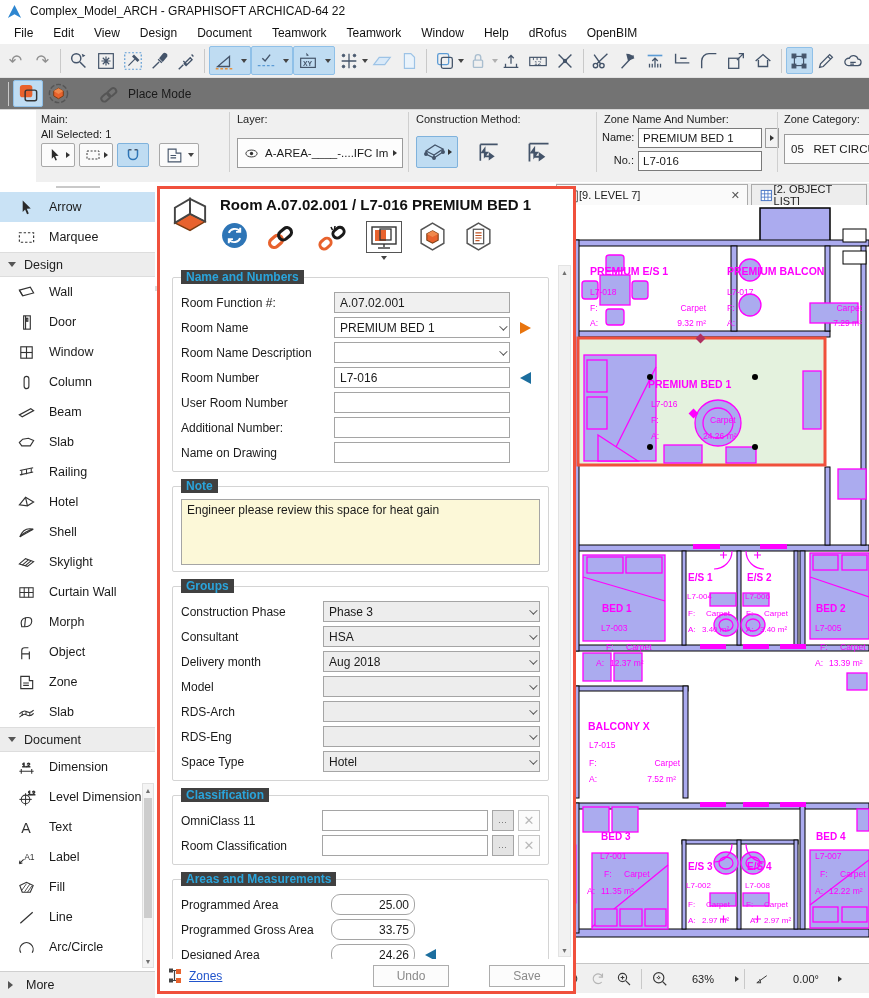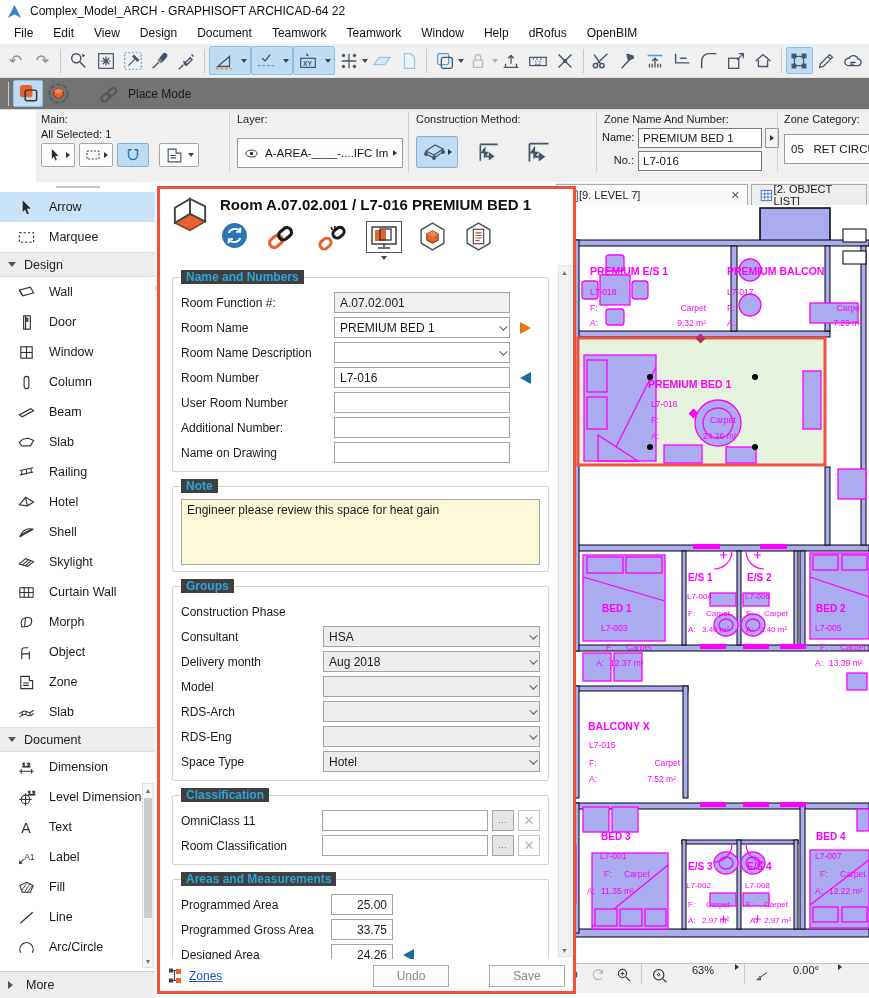--- a/index.html
+++ b/index.html
@@ -65,35 +65,35 @@
   .ctl { height:21px; border:1px solid #A5A5A5; background:#fff; font-size:12px; display:flex; align-items:center; padding:0 5px; }
   .ctl.ro { background:#F0F0F0; }
   .ctl.w176 { width:176px; }
   .combo { position:relative; padding-right:16px; }
   .chev { position:absolute; right:4px; top:7px; width:6px; height:6px; border-right:1.5px solid #555; border-bottom:1.5px solid #555; transform:rotate(45deg) translateY(-2px); }
   .arrslot { width:30px; display:flex; align-items:center; justify-content:center; }
   .ddrow { width:217px; background:#EDEDED; }
   .notebox { height:66px; border:1px solid #A5A5A5; background:#FCF8D8; font-size:12px; padding:3px 5px; color:#1a1a1a; }
   .mini-btn { width:22px; height:21px; border:1px solid #A5A5A5; background:#E4E4E4; display:flex; align-items:center; justify-content:center; font-size:8px; color:#333; letter-spacing:1px; }
   .x-btn { width:22px; height:21px; border:1px solid #C5C5C5; background:#FBFBFB; display:flex; align-items:center; justify-content:center; color:#B9B9B9; font-size:13px; }
-  .num { width:62px; justify-content:flex-end; }
+  .num { width:84px; justify-content:flex-end;border-radius:9px; }
   .dfoot { position:absolute; left:0; right:0; bottom:0; height:30px; display:flex; align-items:center; padding:0 8px; gap:6px; background:#fff; }
   .linkA { color:#2255CC; text-decoration:underline; font-size:12px; }
   .gbtn { width:76px; height:22px; border:1px solid #ADADAD; background:#FCFCFC; color:#8A8A8A; font-size:12px; display:flex; align-items:center; justify-content:center; }
   .arrow-r { width:0; height:0; border-top:6px solid transparent; border-bottom:6px solid transparent; border-left:11px solid #E8740E; }
   .arrow-r::before { content:""; }
   .arrow-l { width:0; height:0; border-top:6px solid transparent; border-bottom:6px solid transparent; border-right:11px solid #1C6E9E; }
 
   
   .tabbar { position:absolute; left:556px; top:183px; width:313px; height:22px; background:#F0F0F0; display:flex; align-items:flex-end; }
   .tab { height:21px; display:flex; align-items:center; gap:0; padding:0 7px; font-size:11px; border:1px solid #ABABAB; border-bottom:none; background:#FAFAFA; }
   .tab.t2 { background:#EDEDED; margin-left:3px; }
   .tab .x { color:#555; font-size:11px; margin-left:8px; }
   .plan-wrap { position:absolute; left:556px; top:205px; width:313px; height:758px; background:#fff; overflow:hidden; }
-  .plan-status { position:absolute; left:556px; top:963px; width:313px; height:30px; background:#F0F0F0; border-top:1px solid #C6C6C6; display:flex; font-size:11px; color:#222; padding:0 4px; gap:2px; }
+  .plan-status { position:absolute; left:556px; top:963px; width:313px; height:30px; background:#F0F0F0; border-top:1px solid #C6C6C6; display:flex; align-items:center; font-size:11px; color:#222; padding:0 4px; gap:2px; }
   .psb { width:24px; height:22px; display:flex; align-items:center; justify-content:center; color:#3A3A3A; }
   .psb.dis { color:#B5B5B5; }
   .psep { width:1px; height:20px; background:#C9C9C9; margin:0 3px; }
   .pct { width:60px; text-align:center; }
 
   text { font-family:"Liberation Sans", sans-serif; }
   .rname { font-weight:bold; fill:#FF00FF; }
   .rsub { fill:#FF00FF; }
 </style>
 </head>
@@ -1262,20 +1262,24 @@
 
       <div class="gbox">
         <div class="gtitle">Note</div>
         <div class="notebox">Engineer please review this space for heat gain</div>
       </div>
 
       <div class="gbox">
         <div class="gtitle">Groups</div>
         <div class="frow">
           <span class="lbl">Construction Phase</span>
+          <div class="ctl combo ddrow">
+              <span>Phase 3</span>
+              <span class="chev"></span>
+            </div>
         </div>
         <div class="frow">
           <span class="lbl">Consultant</span>
           <div class="ctl combo ddrow">
               <span>HSA</span>
               <span class="chev"></span>
             </div>
         </div>
         <div class="frow">
           <span class="lbl">Delivery month</span>

